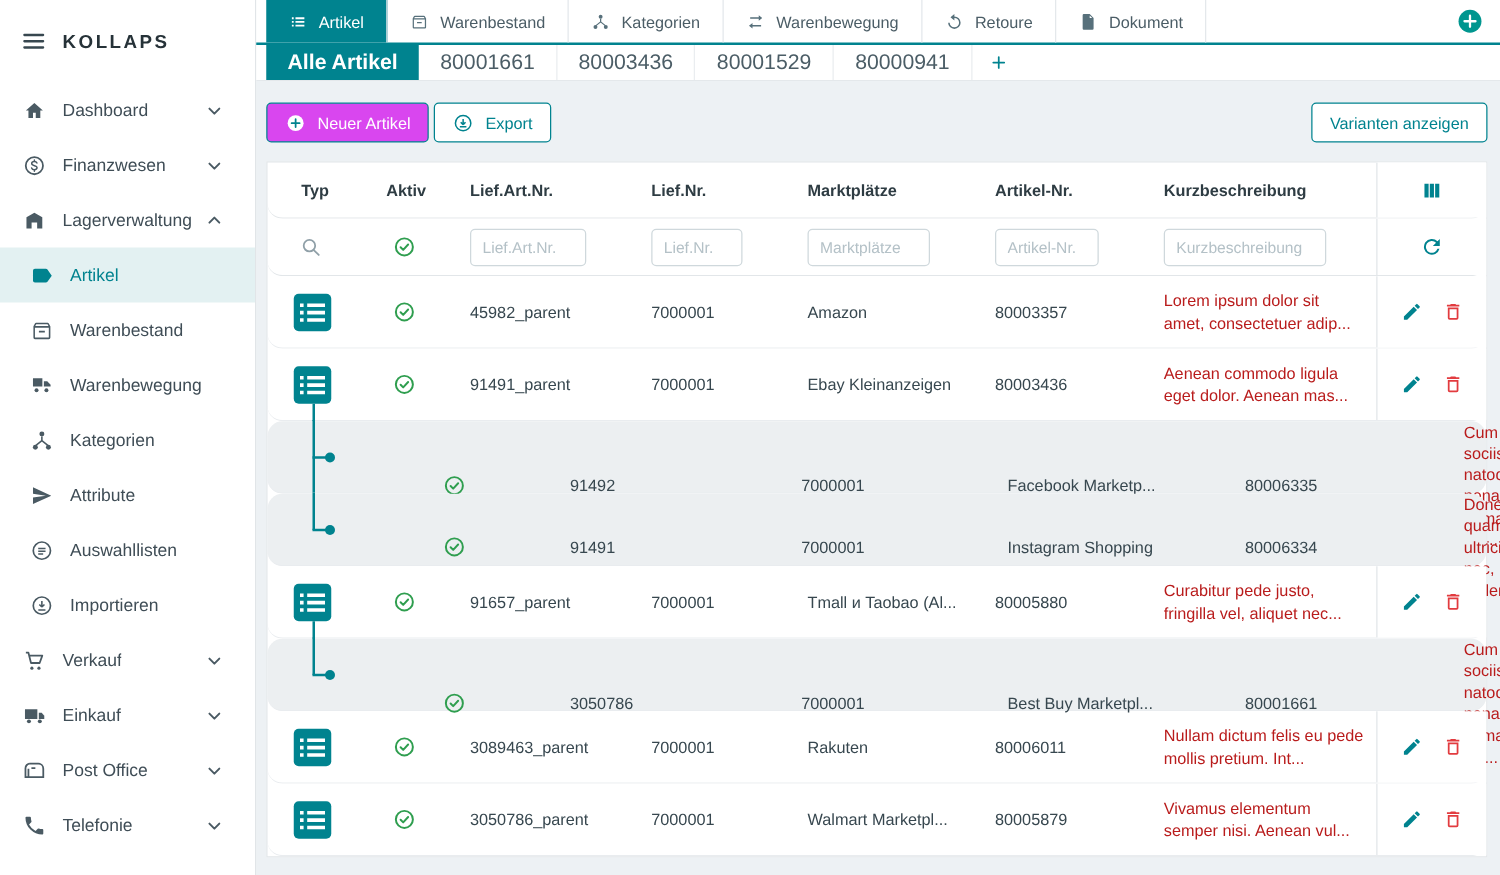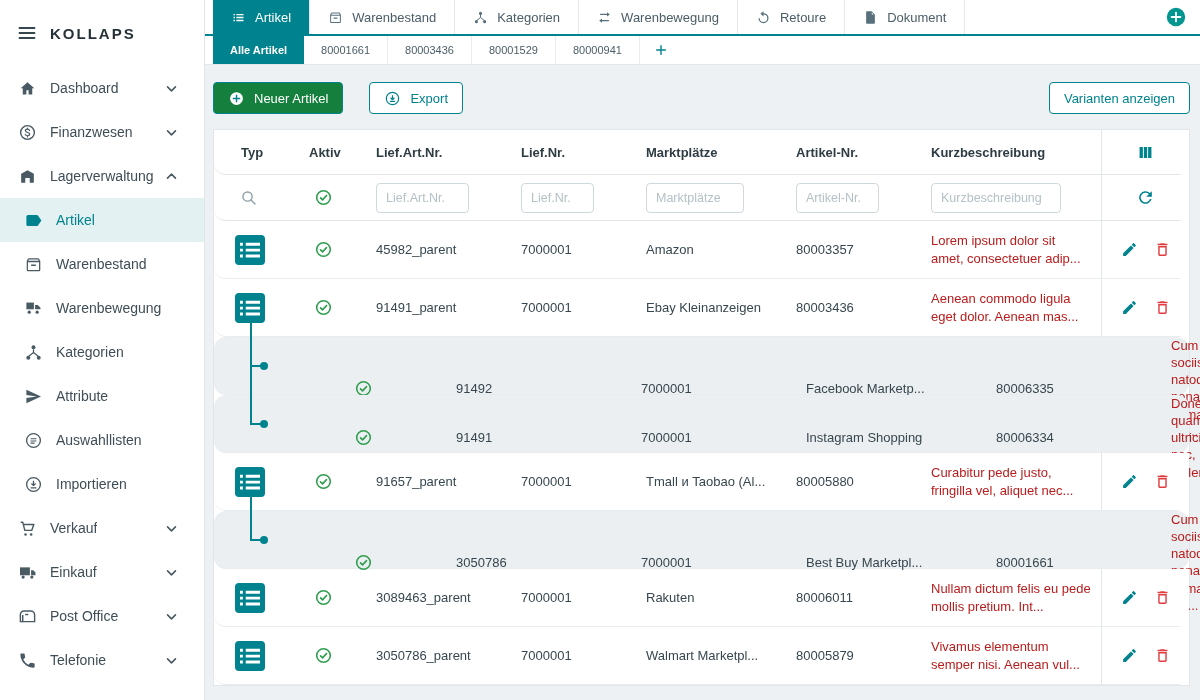--- a/index.html
+++ b/index.html
@@ -23,31 +23,31 @@
   .main{flex:1;display:flex;flex-direction:column;min-width:0;background:#edf1f4;}
   .tabbar{display:flex;align-items:stretch;height:36px;background:#fff;border-bottom:2px solid #00838f;padding-left:8px;}
   .tabs{display:flex;align-items:stretch;}
   .tab{display:flex;align-items:center;gap:9px;padding:0 18px;font-size:13px;color:#4b5d66;border-right:1px solid #e4e8eb;cursor:pointer;white-space:nowrap;}
   .tab .icon{width:15px;height:15px;color:#57707b;}
   .tab.active{background:#00838f;color:#fff;}
   .tab.active .icon{color:#fff;}
   .tab-add{margin-left:auto;align-self:center;margin-right:13px;width:22px;height:22px;color:#00968f;cursor:pointer;flex-shrink:0;}
 
   .subtabbar{display:flex;align-items:stretch;height:29px;background:#fff;border-bottom:1px solid #e4e8eb;padding-left:8px;}
-  .subtab{display:flex;align-items:center;padding:0 17px;font-size:11px;color:#4b5d66;border-right:1px solid #eaedf0;cursor:pointer;}
+  .subtab{display:flex;align-items:center;padding:0 17px;font-size:17px;color:#4b5d66;border-right:1px solid #eaedf0;cursor:pointer;}
   .subtab.active{background:#00838f;color:#fff;font-weight:bold;border-right:none;}
   .subtab-add{display:flex;align-items:center;padding:0 14px;color:#00838f;cursor:pointer;}
   .subtab-add .icon{width:14px;height:14px;}
 
   .content{flex:1;padding:17px 10px 0 8px;overflow:hidden;}
   .toolbar{display:flex;align-items:center;margin-bottom:15px;}
   .btn{height:32px;display:inline-flex;align-items:center;gap:9px;padding:0 14px;border-radius:4px;font-size:13px;cursor:pointer;border:1px solid #00838f;background:#fff;color:#00838f;white-space:nowrap;}
-  .btn.primary{background:#15803d;color:#fff;border-color:#00838f;}
+  .btn.primary{background:#d946ef;color:#fff;border-color:#00838f;}
   .btn .icon{width:17px;height:17px;flex-shrink:0;}
-  .gap-l{margin-left:26px;}
+  .gap-l{margin-left:4px;}
   .spacer{flex:1;}
 
   
   .table{background:#fff;border:1px solid #e2e6e9;}
   .thead,.tfilter,.trow{display:grid;grid-template-columns:85px 65px 145px 125px 150px 135px 1fr 88px;align-items:stretch;border-radius:12px;}
   .thead{height:45px;border-bottom:1px solid #e2e6e9;font-weight:bold;font-size:13px;color:#2e3c43;}
   .tfilter{height:46px;border-bottom:1px solid #e2e6e9;}
   .trow{height:58px;border-bottom:1px solid #e9ecef;position:relative;font-size:13px;color:#37474f;}
   .trow.shaded{background:#eceff1;gap:40px;}
   .cell{display:flex;align-items:center;padding-left:12px;min-width:0;}

